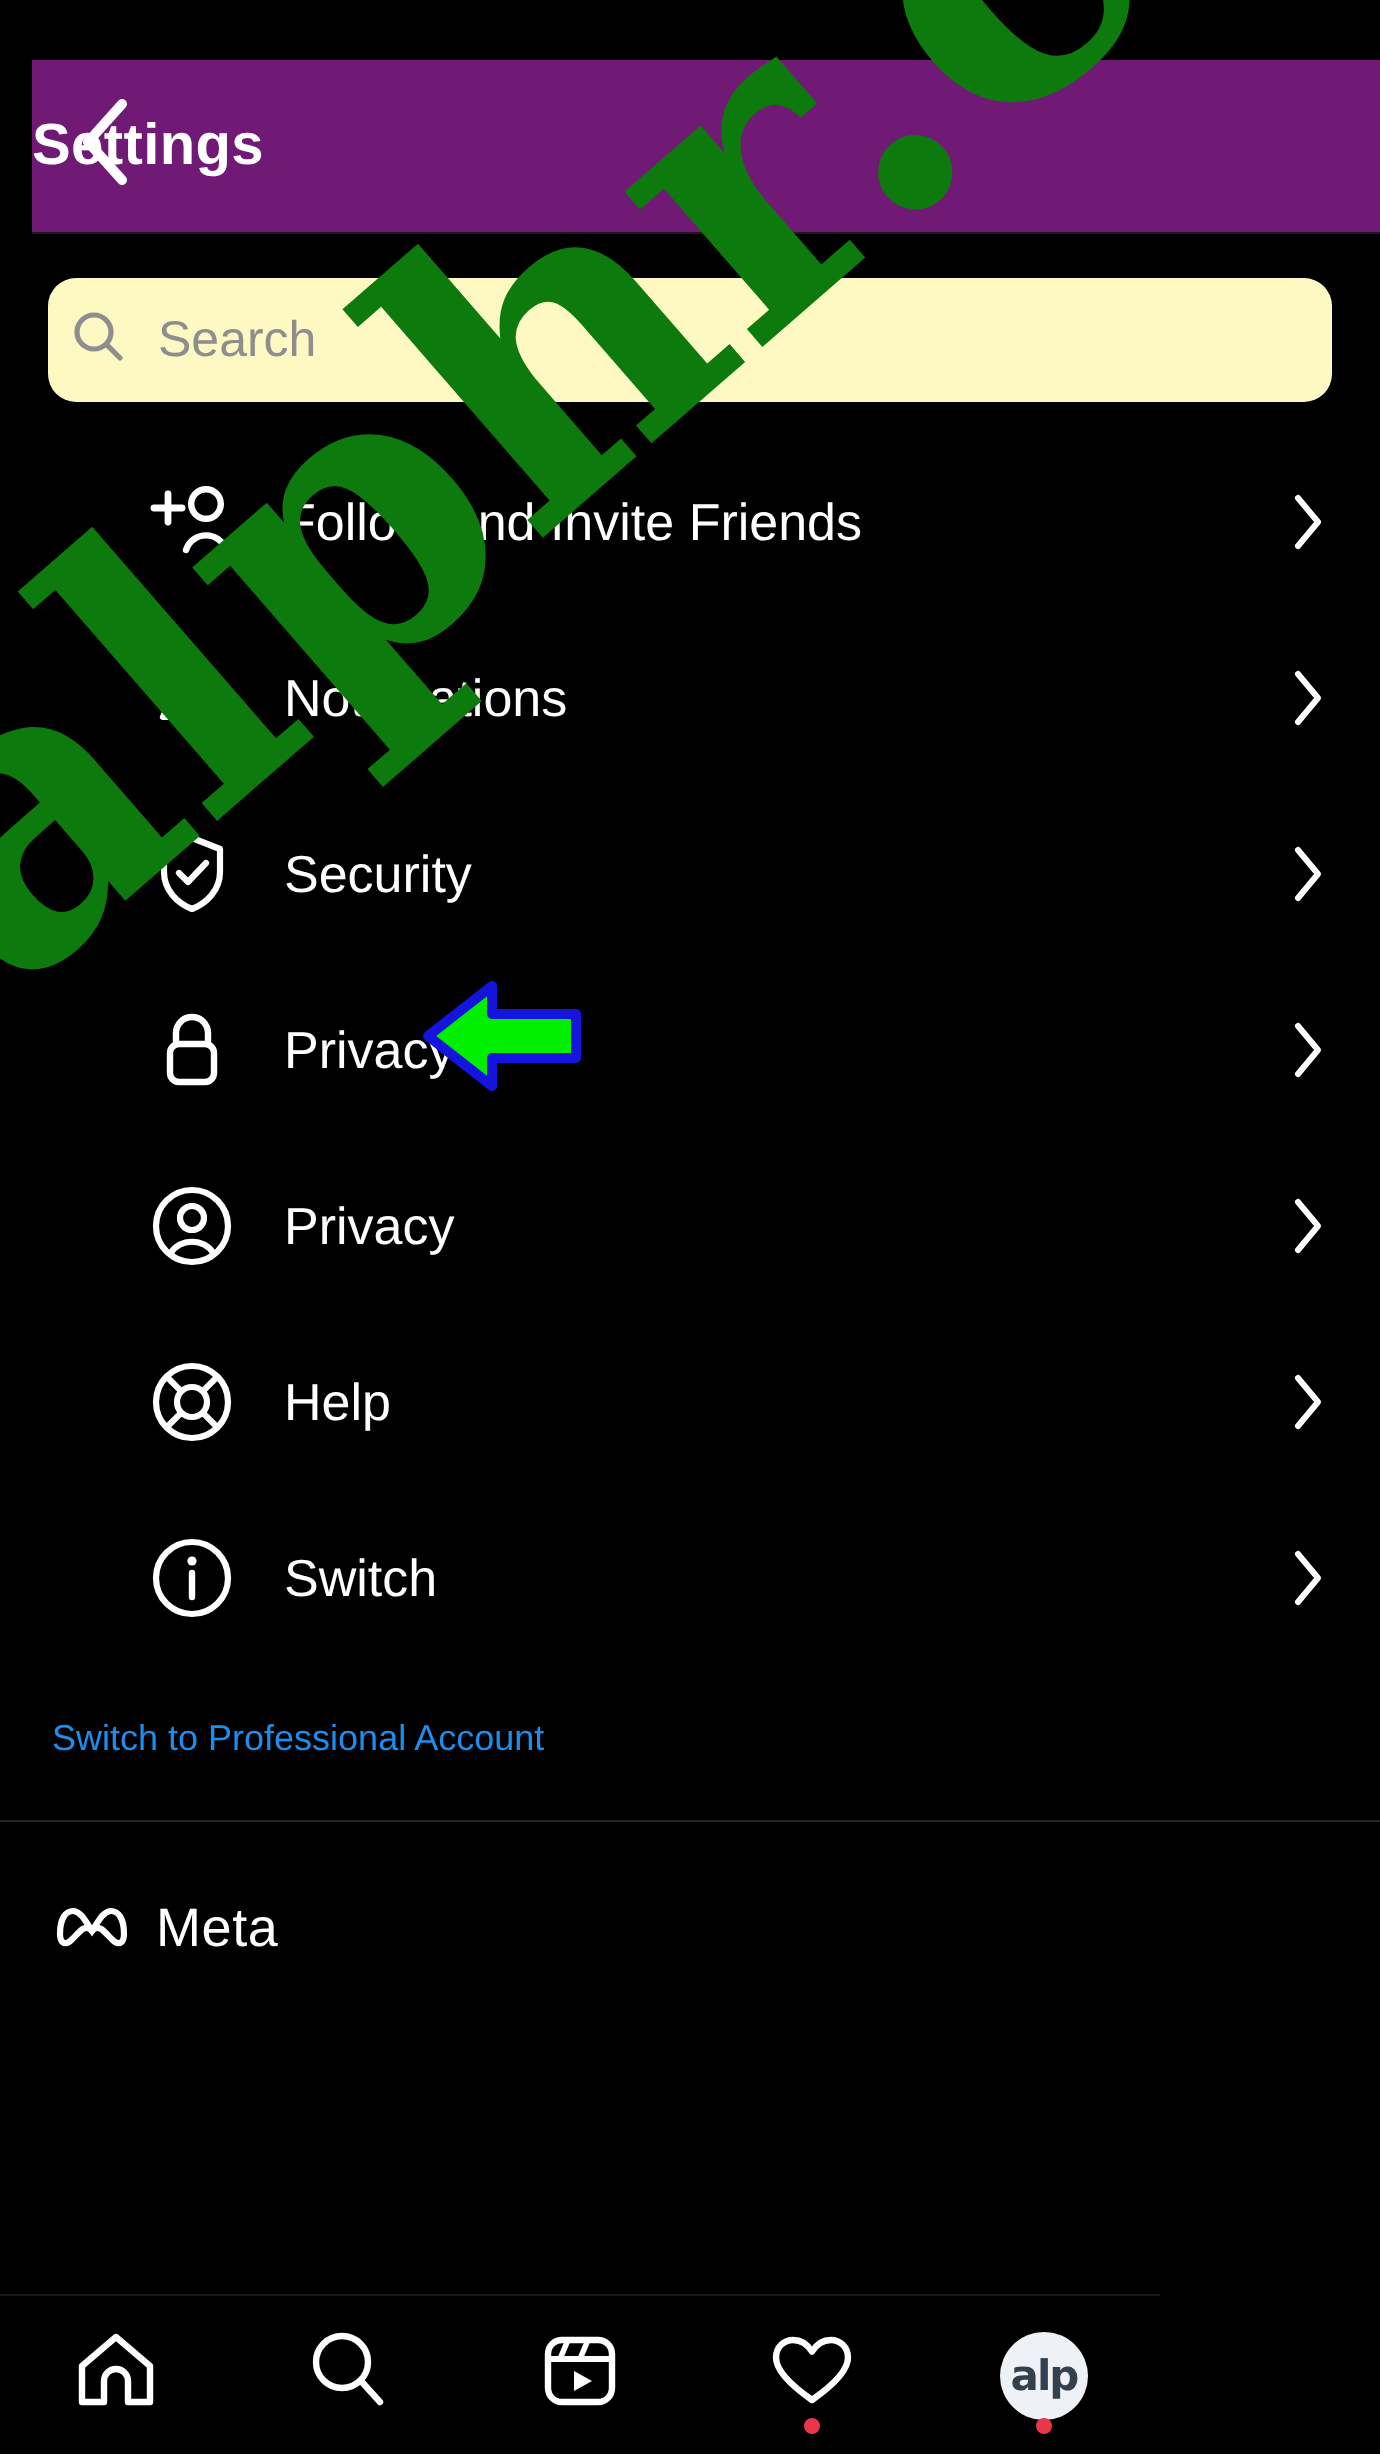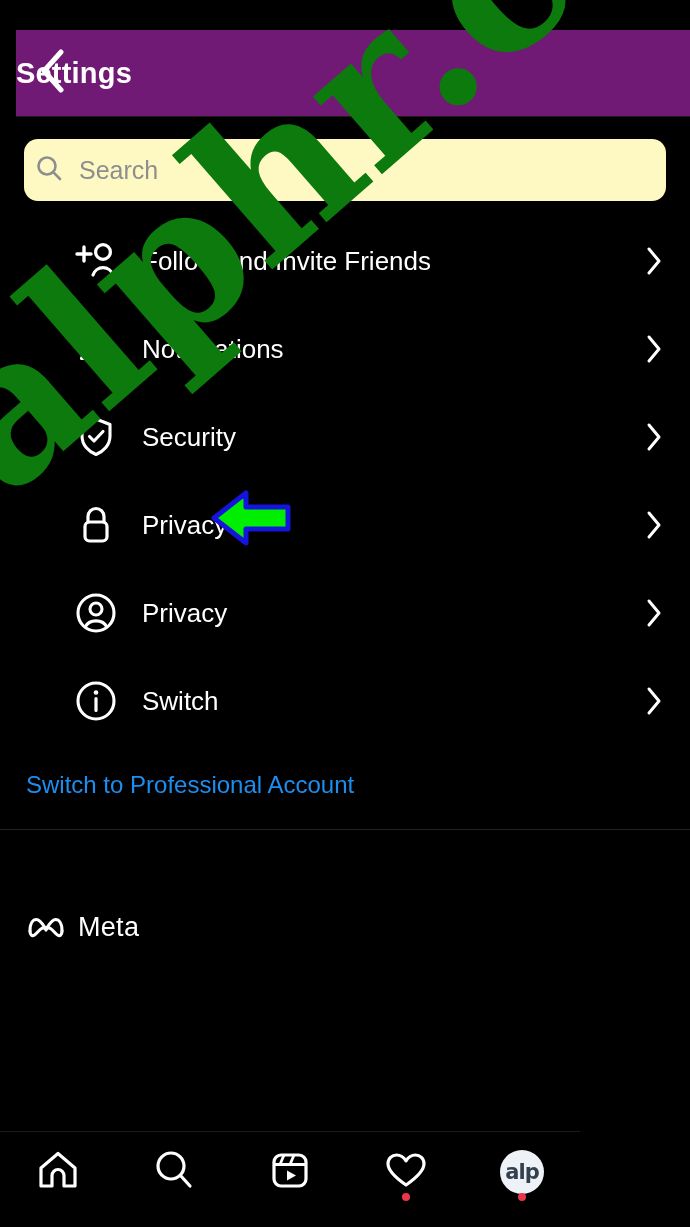--- a/index.html
+++ b/index.html
@@ -39,33 +39,33 @@
   .row{
     height:88px; display:flex; align-items:center;
     padding:0 24px 0 26px; position:relative;
   }
   .row-ico{ width:52px; min-width:52px; display:flex; align-items:center; justify-content:center; }
   .row-label{ font-size:26px; color:#fff; margin-left:20px; flex:1; white-space:nowrap; }
   .chev{ width:24px; display:flex; align-items:center; justify-content:center; }
 
   
   .switch-row{ padding:26px 24px 30px 26px; }
-  .link-blue{ color:#1c8ef0; font-size:24px; }
+  .link-blue{ color:#1c8ef0; font-size:18px; }
 
   .divider{ height:1px; background:#232323; width:100%; }
 
   
   .meta-block{ padding:38px 24px 0 26px; }
-  .meta-brand{ display:flex; align-items:center; gap:12px;margin-top:44px; }
+  .meta-brand{ display:flex; align-items:center; gap:12px; }
   .meta-name{ font-size:27px; font-weight:500; color:#fff; letter-spacing:.3px; }
   .meta-link{ margin-top:22px; }
 
   
   .tabbar{
-    position:absolute; left:0; bottom:16px; width:580px; height:80px;
+    position:absolute; left:0; bottom:0; width:580px; height:80px;
     border-top:1px solid #1a1a1a; background:#000;
     display:flex; align-items:center;
   }
   .tab{ flex:1; display:flex; flex-direction:column; align-items:center; justify-content:center; position:relative; height:100%; }
   .dot{ position:absolute; bottom:10px; width:8px; height:8px; border-radius:50%; background:#e8374a; }
   .avatar{
     width:44px; height:44px; border-radius:50%; background:#eef1f5;
     display:flex; align-items:center; justify-content:center;
     color:#33414f; font-size:21px; font-weight:700; letter-spacing:-1px;
     font-family:"DejaVu Sans", sans-serif;
@@ -190,20 +190,38 @@
         </svg>
       </span>
       <span class="row-label">Privacy</span>
       <span class="chev">
         <svg width="18" height="30" viewBox="0 0 18 30">
             <path d="M4 3 L14 15 L4 27" fill="none" stroke="#fff" stroke-width="3" stroke-linecap="round" stroke-linejoin="round"></path>
           </svg>
       </span>
     </div>
 
+    <div class="row">
+      <span class="row-ico">
+        <svg width="44" height="44" viewBox="0 0 44 44">
+          <circle cx="22" cy="22" r="18" fill="none" stroke="#fff" stroke-width="3.1"></circle>
+          <circle cx="22" cy="22" r="7.5" fill="none" stroke="#fff" stroke-width="3.1"></circle>
+          <line x1="9.5" y1="9.5" x2="16.8" y2="16.8" stroke="#fff" stroke-width="3.1"></line>
+          <line x1="34.5" y1="9.5" x2="27.2" y2="16.8" stroke="#fff" stroke-width="3.1"></line>
+          <line x1="9.5" y1="34.5" x2="16.8" y2="27.2" stroke="#fff" stroke-width="3.1"></line>
+          <line x1="34.5" y1="34.5" x2="27.2" y2="27.2" stroke="#fff" stroke-width="3.1"></line>
+        </svg>
+      </span>
+      <span class="row-label">Help</span>
+      <span class="chev">
+        <svg width="18" height="30" viewBox="0 0 18 30">
+            <path d="M4 3 L14 15 L4 27" fill="none" stroke="#fff" stroke-width="3" stroke-linecap="round" stroke-linejoin="round"></path>
+          </svg>
+      </span>
+    </div>
 
     <div class="row">
       <span class="row-ico">
         <svg width="44" height="44" viewBox="0 0 44 44">
           <circle cx="22" cy="22" r="18" fill="none" stroke="#fff" stroke-width="3.1"></circle>
           <circle cx="22" cy="13.5" r="2.3" fill="#fff"></circle>
           <path d="M22 19.5 L22 31.5" stroke="#fff" stroke-width="3.2" stroke-linecap="round"></path>
         </svg>
       </span>
       <span class="row-label">Switch</span>

